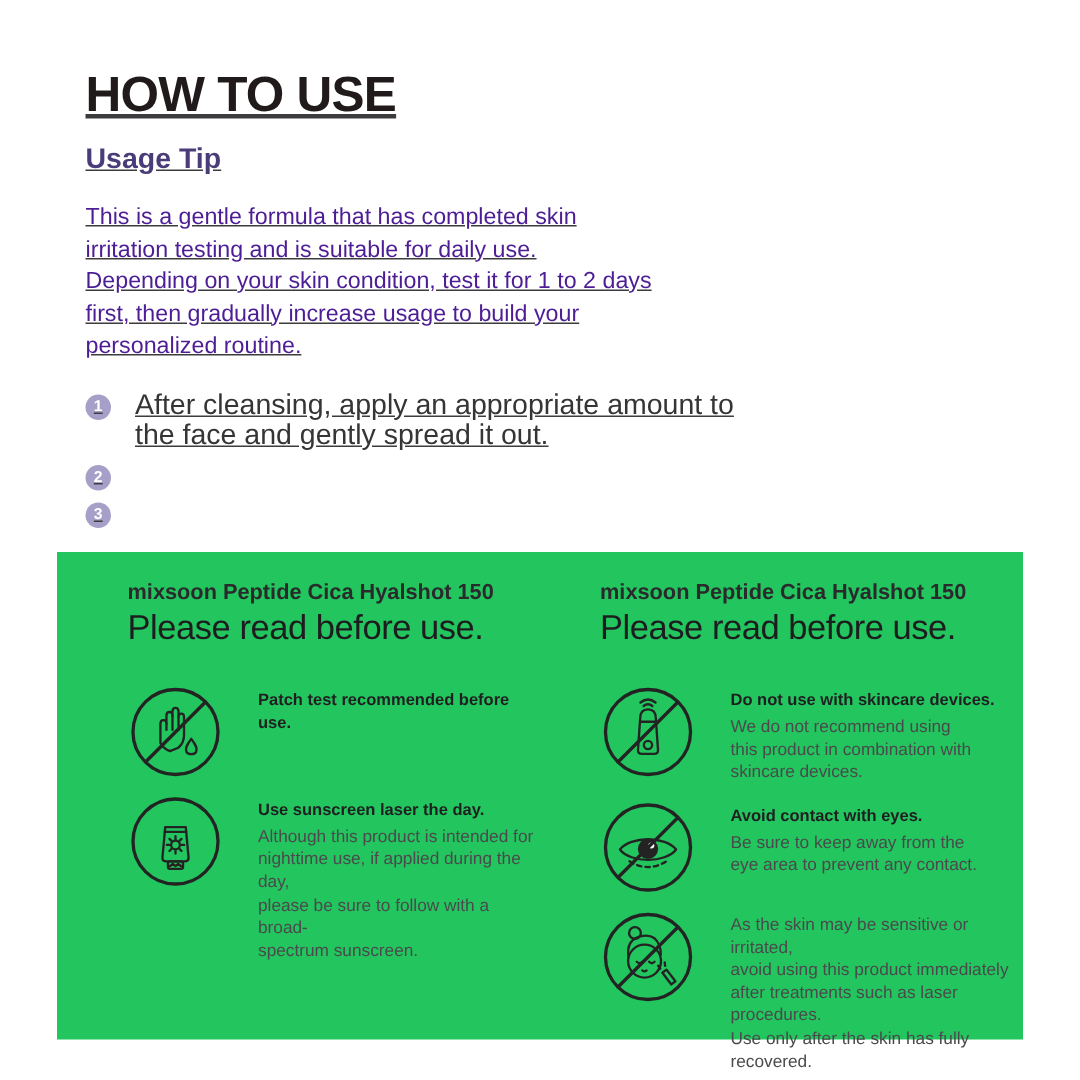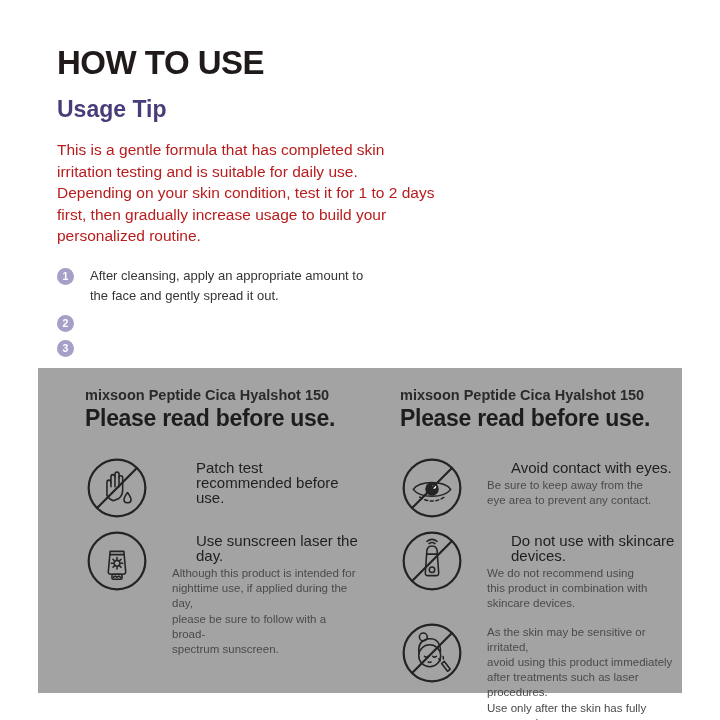--- a/index.html
+++ b/index.html
@@ -1,70 +1,70 @@
 <!DOCTYPE html>
 <html><head>
 <meta charset="utf-8">
 <style>
   * { margin:0; padding:0; box-sizing:border-box; }
   html,body { width:720px; height:720px; background:#ffffff; overflow:hidden; }
   body { font-family:"Liberation Sans","DejaVu Sans",sans-serif; color:#3c3c3e; }
 
   .page { width:720px; height:720px; position:relative; }
 
-  .content { padding:46px 42px 0 57px; }
+  .content { padding:46px 42px 0 57px;text-decoration:underline; }
 
   .h1 {
     font-size:33px; font-weight:bold; color:#201b1a;
     letter-spacing:-0.5px; line-height:1; margin-bottom:17px;
   }
   .usage-tip-heading {
-    font-size:23px; font-weight:bold; color:#4a3c78; margin-bottom:7px;
+    font-size:19px; font-weight:bold; color:#4a3c78; margin-bottom:7px;
   }
   .usage-tip-body {
-    font-size:15.5px; line-height:21.5px; color:#b91c1c; white-space:pre-line;margin-top:16px;
+    font-size:15.5px; line-height:21.5px; color:#4c1d95; white-space:pre-line;margin-top:16px;
   }
 
   .steps { margin-top:19px; }
   .step { display:flex; align-items:flex-start; margin-bottom:6px; }
   .step-badge {
     flex:none; width:17px; height:17px; border-radius:50%;
     background:#a69fc8; color:#ffffff; font-size:10.5px; font-weight:bold;
     display:flex; align-items:center; justify-content:center;
     margin-top:2px;
   }
   .step-text {
-    margin-left:16px; font-size:13px; line-height:20.5px; color:#353537;
+    margin-left:16px; font-size:19px; line-height:20.5px; color:#353537;
     white-space:pre-line;
   }
 
   .panel {
     position:absolute; left:38px; top:368px; width:644px; height:325px;
-    background:#a3a3a3;
+    background:#22c55e;
     display:grid; grid-template-columns:322px 322px;
     padding-top:19px;
   }
   .panel-col-left  { padding-left:47px; }
   .panel-col-right { padding-left:40px; }
 
   .product-name {
     font-size:14.5px; font-weight:bold; color:#2a2a2c; margin-bottom:2px;
   }
   .panel-heading {
-    font-size:23px; font-weight:bold; color:#1d1d1f; letter-spacing:-0.3px;
+    font-size:23px; font-weight:normal; color:#1d1d1f; letter-spacing:-0.3px;
     margin-bottom:24px;
   }
 
   .p-item { display:flex; align-items:flex-start; margin-bottom:9px; }
   .p-icon { flex:none; width:64px; height:64px; }
   .p-icon svg { display:block; width:64px; height:64px; }
   .p-text { margin-left:23px; padding-top:4px; }
   .p-title {
-    font-size:15px; font-weight:normal; color:#1f1f21; line-height:15px;
-    margin-bottom:3px; white-space:pre-line;margin-left:24px;
+    font-size:11px; font-weight:bold; color:#1f1f21; line-height:15px;
+    margin-bottom:3px; white-space:pre-line;
   }
   .p-body {
     font-size:11.5px; line-height:15.2px; color:#4a4a4c; white-space:pre-line;
   }
 
   .ic { stroke:#232323; fill:none; stroke-width:2.4; stroke-linecap:round; stroke-linejoin:round; }
   .ic-thin { stroke:#232323; fill:none; stroke-width:1.7; stroke-linecap:round; stroke-linejoin:round; }
 </style>
 </head>
 <body>
@@ -139,51 +139,51 @@
     </div>
 
     <div class="panel-col-right">
       <div class="product-name">mixsoon Peptide Cica Hyalshot 150</div>
       <div class="panel-heading">Please read before use.</div>
 
       <div class="p-item">
         <div class="p-icon">
           <svg viewBox="0 0 70 70">
             <circle class="ic" cx="35" cy="35" r="31"></circle>
-            <path class="ic-thin" stroke-width="2.1" d="M14.5,36.5 C22,26.5 48,26.5 55.5,36.5 C48,46.5 22,46.5 14.5,36.5 Z"></path>
-            <circle cx="35" cy="36" r="7.4" fill="#232323" stroke="none"></circle>
-            <circle cx="37.4" cy="33.6" r="2.2" fill="#ffffff" stroke="none"></circle>
-            <path class="ic-thin" stroke-width="1.7" stroke-dasharray="3.2,3" d="M21.5,45 Q35,53.5 48.5,45"></path>
-            <line class="ic" x1="56.5" y1="13.5" x2="13.5" y2="56.5"></line>
-          </svg>
-        </div>
-        <div class="p-text">
-          <div class="p-title">Avoid contact with eyes.</div>
-          <div class="p-body">Be sure to keep away from the
-eye area to prevent any contact.</div>
-        </div>
-      </div>
-
-      <div class="p-item">
-        <div class="p-icon">
-          <svg viewBox="0 0 70 70">
-            <circle class="ic" cx="35" cy="35" r="31"></circle>
             <path class="ic-thin" stroke-width="2" d="M29.3,25 Q29.3,18.5 35,18.5 Q40.7,18.5 40.7,25 L42.3,48 Q42.5,51 39.5,51 L30.5,51 Q27.5,51 27.7,48 Z"></path>
             <line class="ic-thin" stroke-width="1.6" x1="29.6" y1="27.5" x2="40.4" y2="27.5"></line>
             <circle class="ic-thin" stroke-width="1.7" cx="35" cy="44.5" r="3"></circle>
             <path class="ic-thin" stroke-width="1.6" d="M29.5,13.5 Q35,9.2 40.5,13.5"></path>
             <path class="ic-thin" stroke-width="1.4" d="M31.8,16 Q35,13.6 38.2,16"></path>
             <line class="ic" x1="56.5" y1="13.5" x2="13.5" y2="56.5"></line>
           </svg>
         </div>
         <div class="p-text">
           <div class="p-title">Do not use with skincare devices.</div>
           <div class="p-body">We do not recommend using
 this product in combination with
 skincare devices.</div>
+        </div>
+      </div>
+
+      <div class="p-item">
+        <div class="p-icon">
+          <svg viewBox="0 0 70 70">
+            <circle class="ic" cx="35" cy="35" r="31"></circle>
+            <path class="ic-thin" stroke-width="2.1" d="M14.5,36.5 C22,26.5 48,26.5 55.5,36.5 C48,46.5 22,46.5 14.5,36.5 Z"></path>
+            <circle cx="35" cy="36" r="7.4" fill="#232323" stroke="none"></circle>
+            <circle cx="37.4" cy="33.6" r="2.2" fill="#ffffff" stroke="none"></circle>
+            <path class="ic-thin" stroke-width="1.7" stroke-dasharray="3.2,3" d="M21.5,45 Q35,53.5 48.5,45"></path>
+            <line class="ic" x1="56.5" y1="13.5" x2="13.5" y2="56.5"></line>
+          </svg>
+        </div>
+        <div class="p-text">
+          <div class="p-title">Avoid contact with eyes.</div>
+          <div class="p-body">Be sure to keep away from the
+eye area to prevent any contact.</div>
         </div>
       </div>
 
       <div class="p-item">
         <div class="p-icon">
           <svg viewBox="0 0 70 70">
             <circle class="ic" cx="35" cy="35" r="31"></circle>
             <circle class="ic-thin" stroke-width="2" cx="32.5" cy="38" r="12"></circle>
             <path class="ic-thin" stroke-width="2" d="M20.8,35 Q18.8,22.5 30,19.8 Q40,17.8 43.2,26.5 Q44.6,30 44.3,33.5"></path>
             <circle class="ic-thin" stroke-width="1.8" cx="25.5" cy="17.5" r="4.3"></circle>

